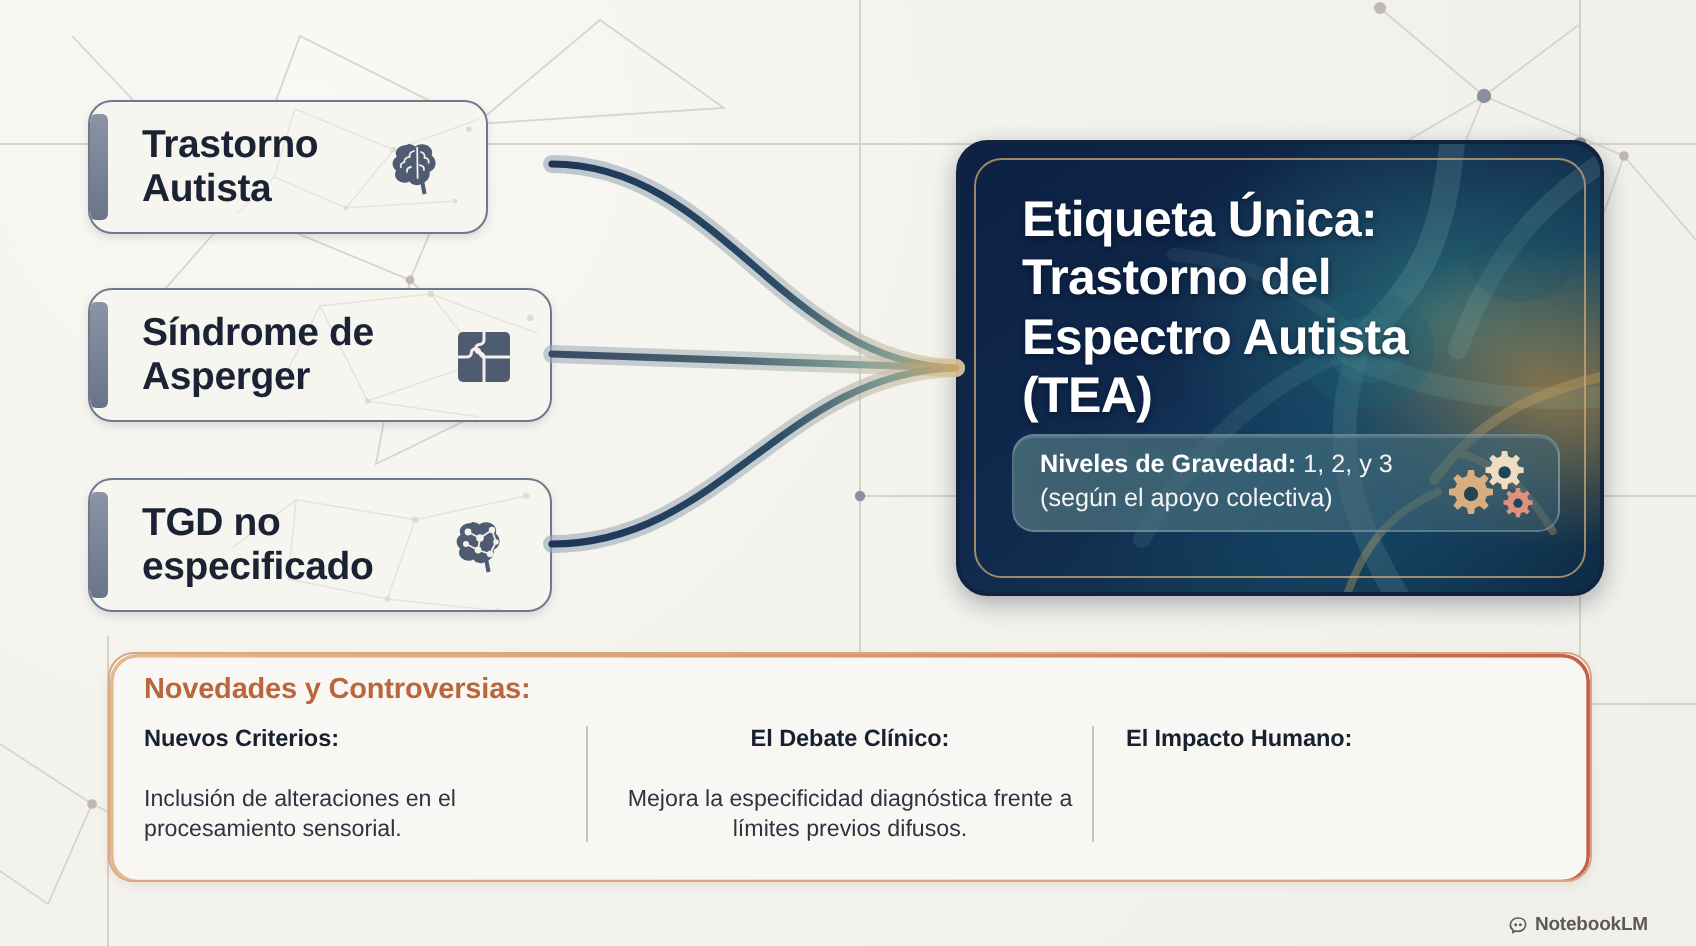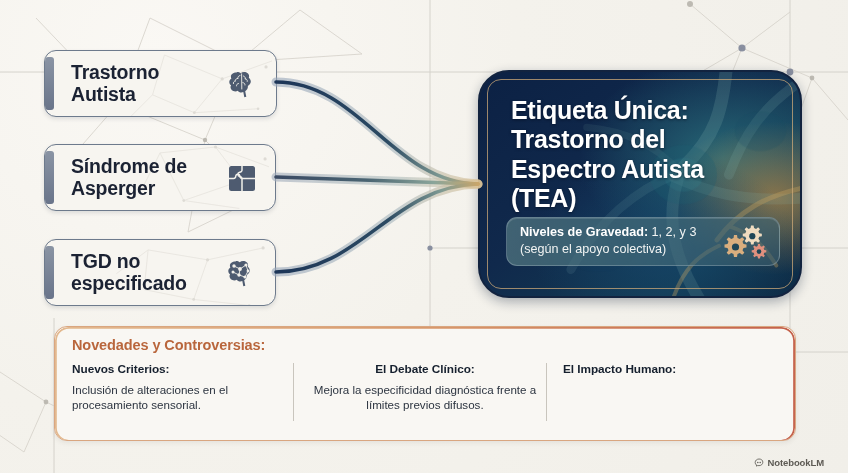--- a/index.html
+++ b/index.html
@@ -40,21 +40,21 @@
   .card .cardicon{
     position:absolute;right:13px;top:50%;transform:translateY(-50%);
     width:40px;height:40px;
   }
   .card .micromesh{position:absolute;inset:0;opacity:.5;}
 
   
   #mainNode{
     position:absolute;
     box-sizing:border-box;
-    border-radius:31px;
+    border-radius:16px;
     overflow:hidden;
     background:#0f2647;
     border:2.4px solid #12233f;
     box-shadow:0 4px 12px rgba(15,30,55,.33);
   }
   #mainNode .inner-ring{
     position:absolute;inset:7px;border-radius:14px;
     border:1.6px solid rgba(205,170,120,.75);
     pointer-events:none;z-index:4;
   }
@@ -92,21 +92,21 @@
     box-shadow:0 2px 5px rgba(60,45,35,.08);
     overflow:hidden;
   }
   #bottomPanel .panelborder{position:absolute;inset:0;border-radius:13px;pointer-events:none;}
   #bottomPanel .ptitle{
     position:absolute;left:17px;top:10px;
     color:#b9663c;font-size:14.5px;font-weight:bold;letter-spacing:-0.1px;
   }
   .col{position:absolute;top:35px;}
   .col .colhead{
-    font-size:11.8px;font-weight:bold;color:#16202e;margin-bottom:6px;
+    font-size:11.8px;font-weight:bold;color:#16202e;margin-bottom:16px;
     letter-spacing:-0.05px;
   }
   .col .colbody{
     font-size:11.6px;color:#2c3440;line-height:1.31;
   }
   .divider{position:absolute;top:36px;width:1.4px;background:#c9c5bd;}
 
   
   #watermark{
     position:absolute;right:24px;bottom:5px;
@@ -187,21 +187,21 @@
 
     <path d="M276 82 C 360 82, 392 182, 478 184" stroke="url(#gradTopHalo)" stroke-width="9" fill="none" opacity="0.62" stroke-linecap="round"></path>
     <path d="M276 177 L 478 184" stroke="url(#gradMidHalo)" stroke-width="9" fill="none" opacity="0.62" stroke-linecap="round"></path>
     <path d="M276 272 C 360 272, 392 186, 478 184" stroke="url(#gradTopHalo)" stroke-width="9" fill="none" opacity="0.62" stroke-linecap="round"></path>
 
     <path d="M276 82 C 360 82, 392 182, 478 184" stroke="url(#gradTop)" stroke-width="3.6" fill="none" stroke-linecap="round"></path>
     <path d="M276 177 L 478 184" stroke="url(#gradMid)" stroke-width="3.6" fill="none" stroke-linecap="round"></path>
     <path d="M276 272 C 360 272, 392 186, 478 184" stroke="url(#gradTop)" stroke-width="3.6" fill="none" stroke-linecap="round"></path>
   </svg>
 
-  <div class="card" style="left:44px;top:50px;width:233px;height:67px;">
+  <div class="card" style="left:44px;top:50px;width:200px;height:67px;">
     <div class="accent"></div>
     <svg class="micromesh" viewBox="0 0 232 67">
       <g stroke="#d5d2ca" stroke-width="0.8" fill="none">
         <path d="M120 4 L178 28 L150 62 L108 44 Z"></path>
           <path d="M178 28 L228 10"></path>
         <path d="M150 62 L214 58"></path>
           <path d="M108 44 L86 66"></path>
       </g>
       <g fill="#c5c2ba">
           <circle cx="178" cy="28" r="1.6"></circle>

